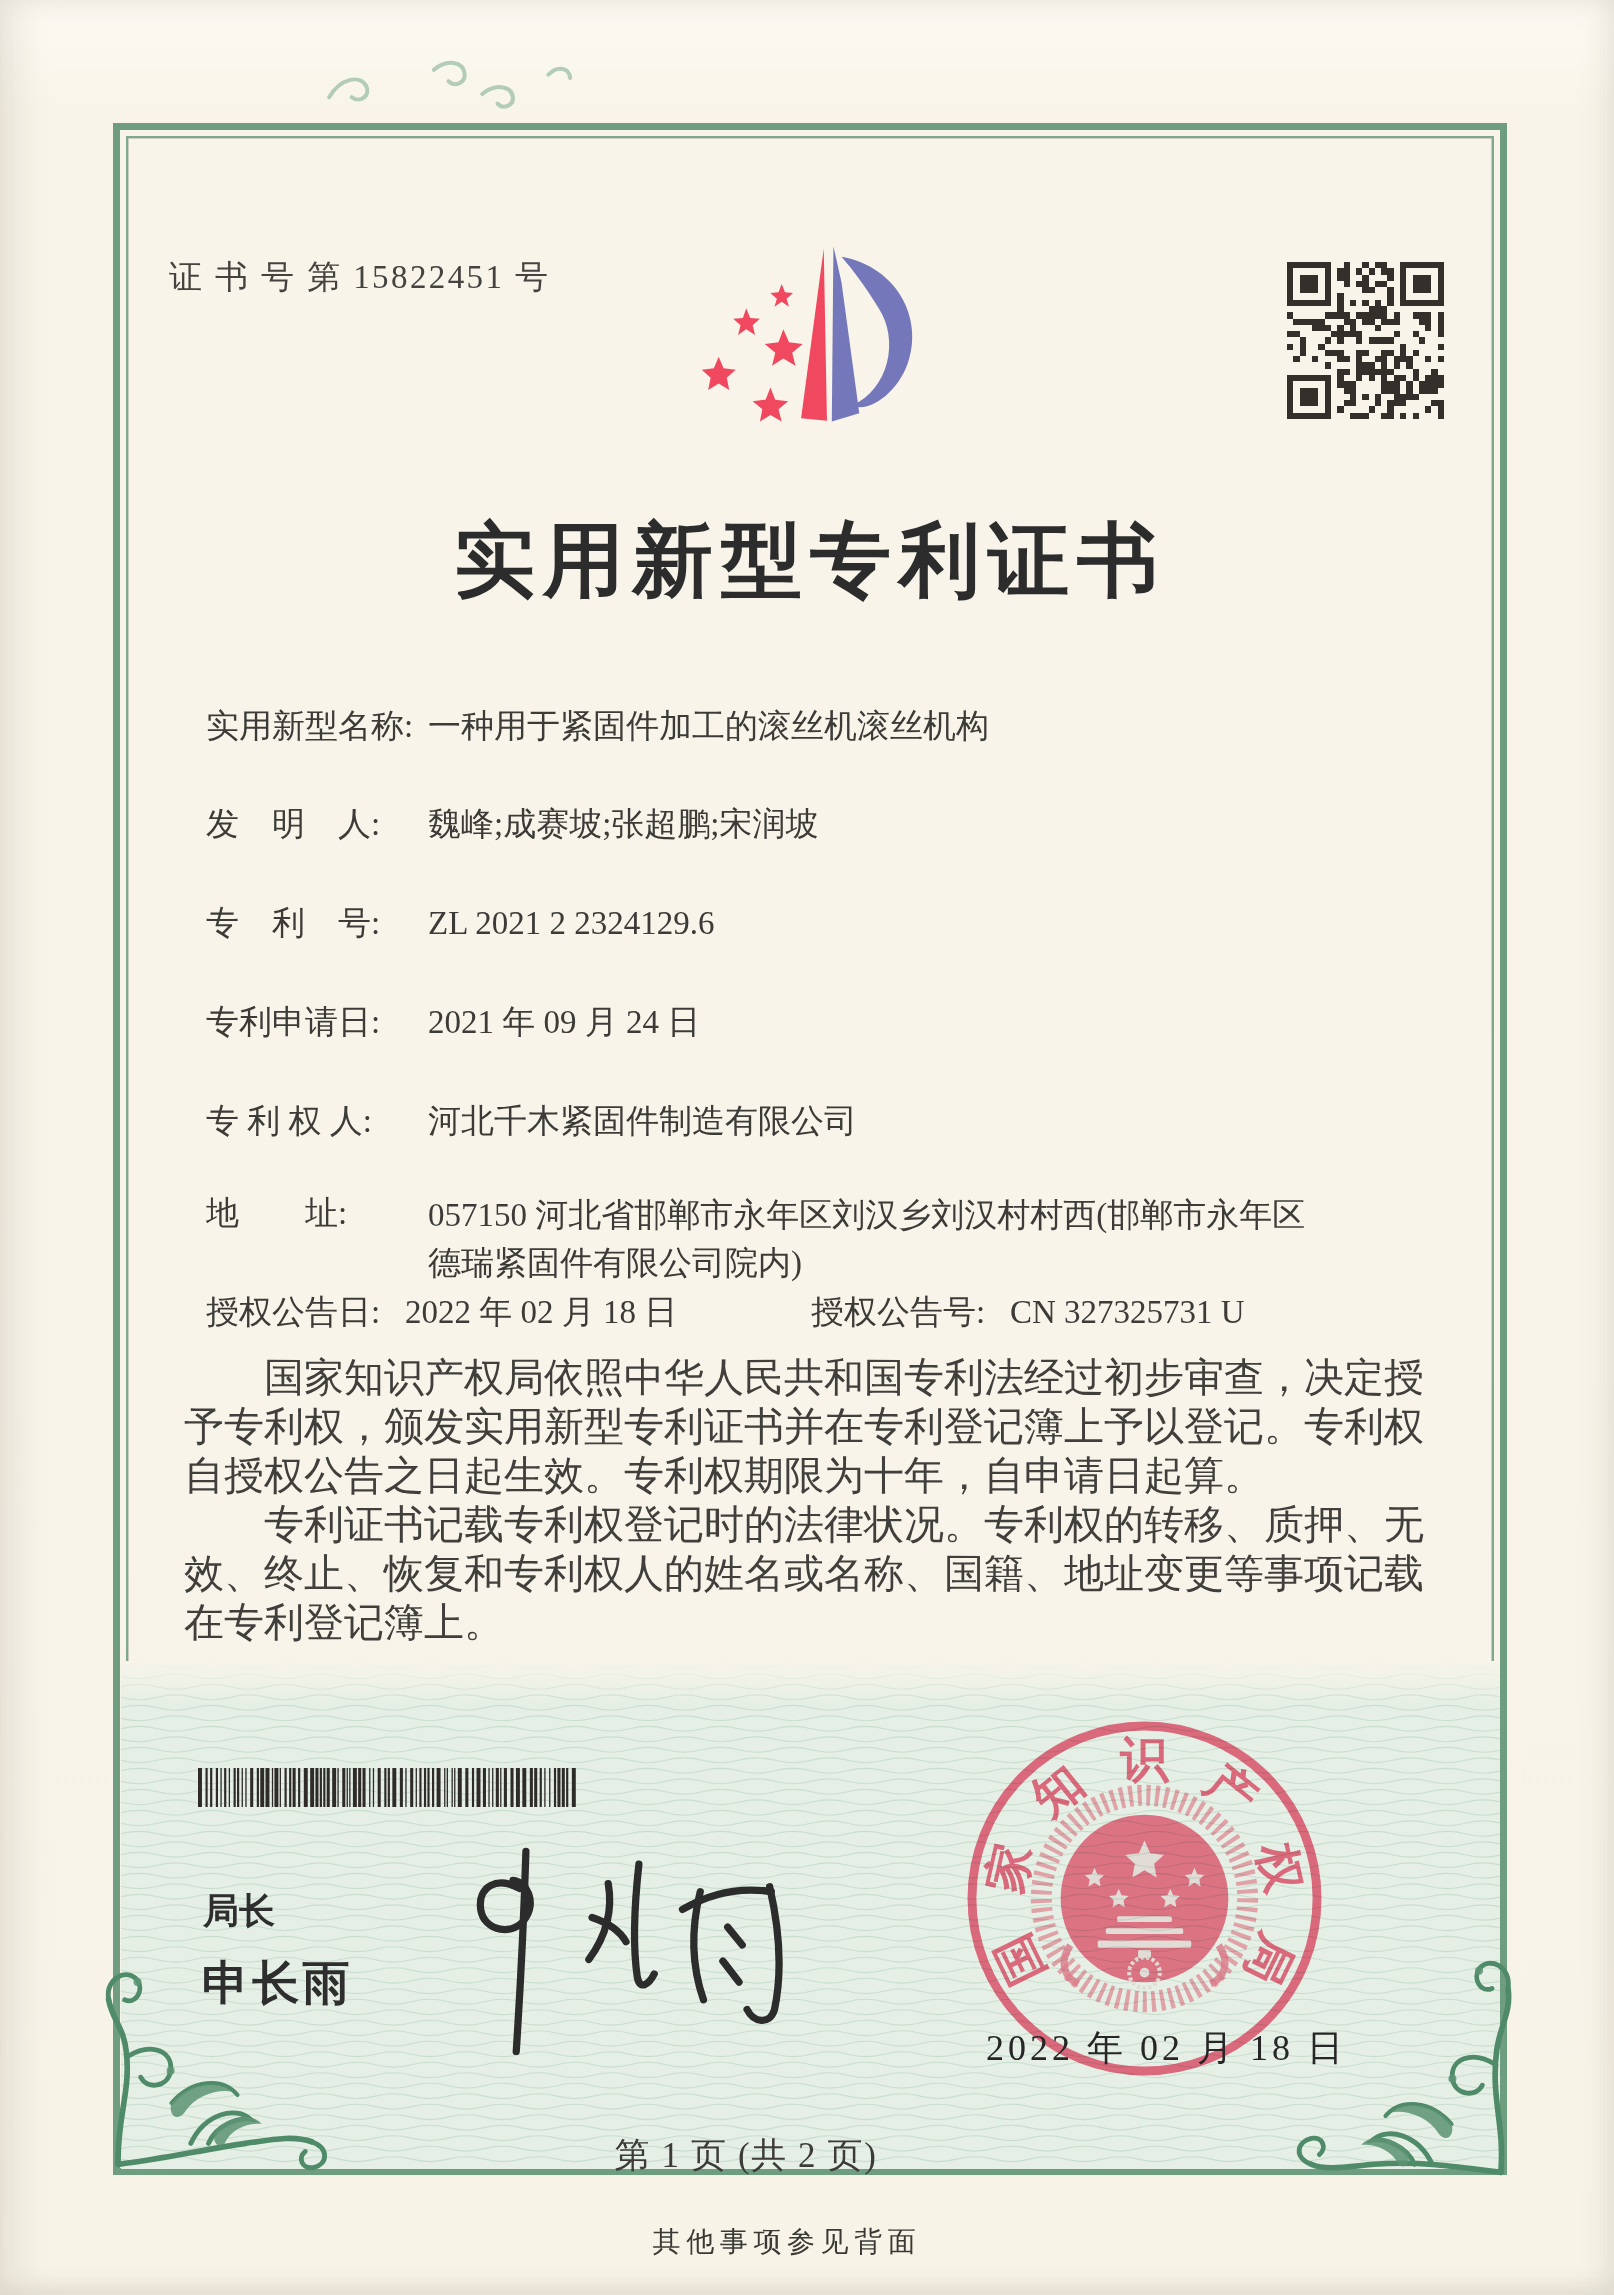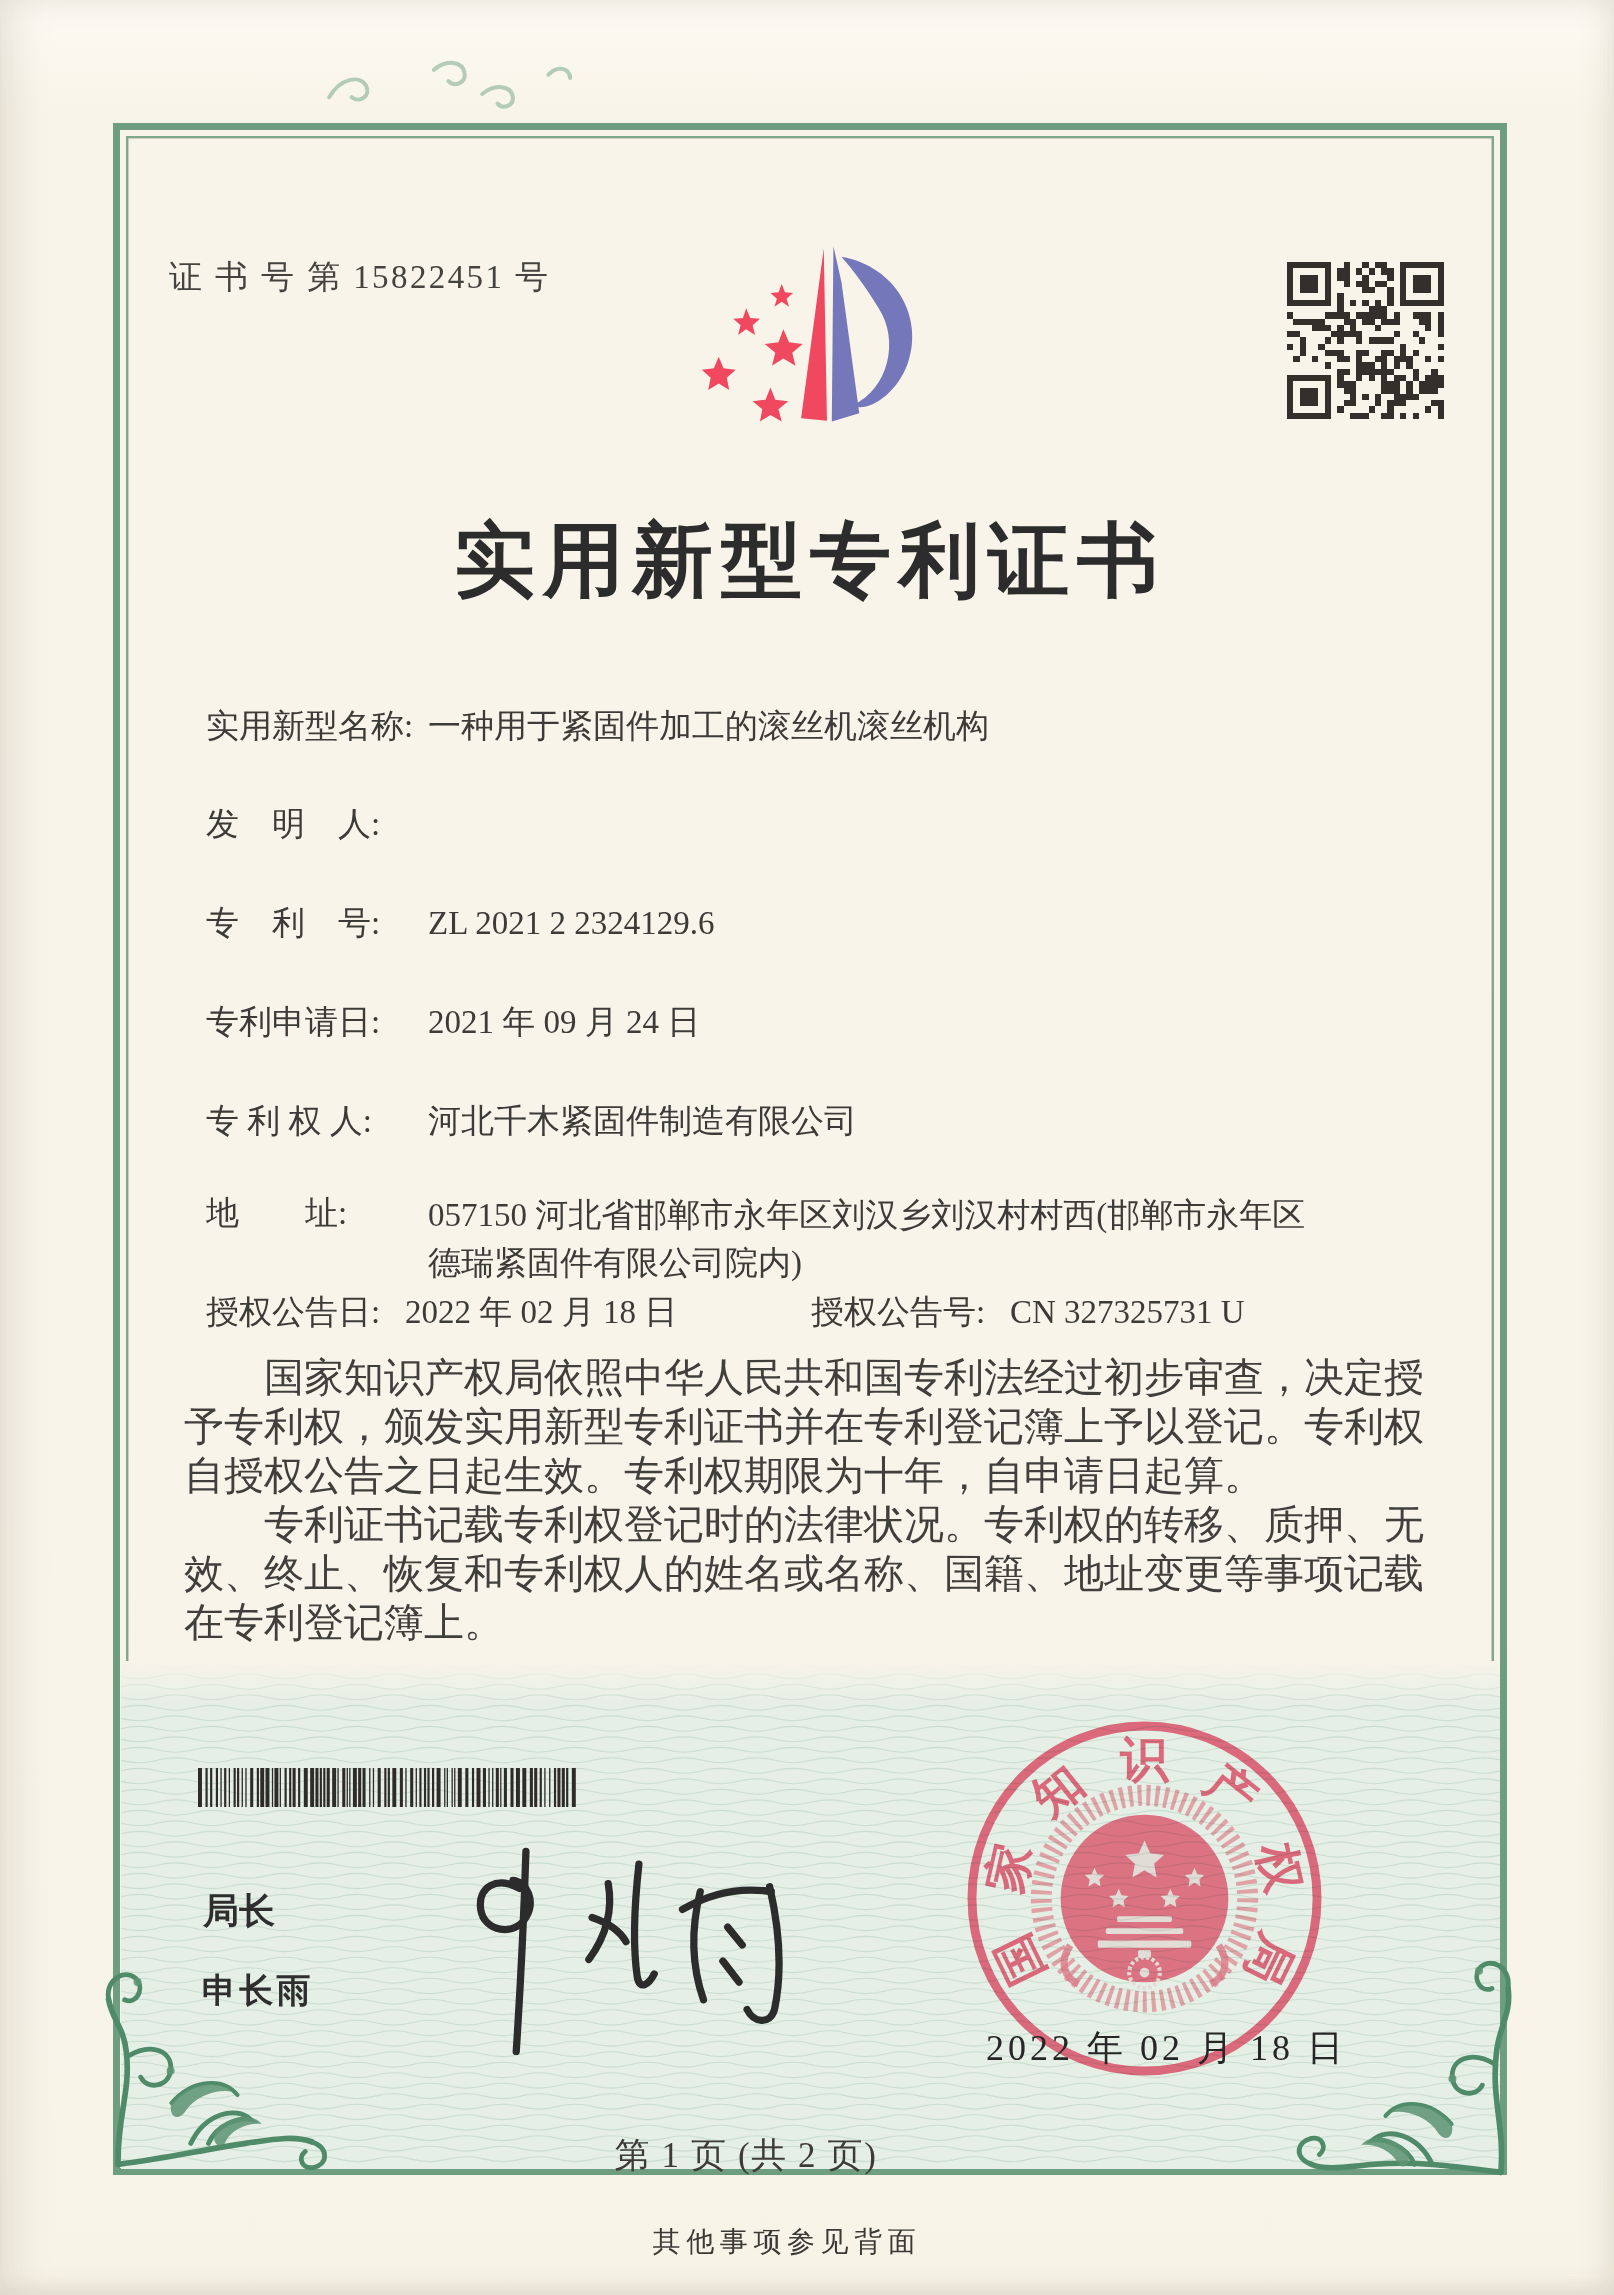--- a/index.html
+++ b/index.html
@@ -34,21 +34,21 @@
   
   .green{position:absolute;left:121px;top:1661px;width:1379px;height:508px;background:#e5efe5;}
   .green .waves{position:absolute;inset:0;}
   .green .fade{position:absolute;left:0;top:0;width:100%;height:45px;
     background:linear-gradient(180deg,#f8f4ea 0%,rgba(248,244,234,0) 100%);}
   
   .barcode{position:absolute;left:198px;top:1768px;width:379px;height:39px;}
   .director-label{position:absolute;left:203px;top:1887px;font-family:"Liberation Sans","DejaVu Sans",sans-serif;
     font-weight:600;font-size:36px;color:#2e2e2e;}
   .director-name{position:absolute;left:202px;top:1952px;font-family:Liberation Serif, serif;
-    font-weight:600;font-size:34px;color:#2e2e2e;letter-spacing:3.2px;margin-top:16px;}
+    font-weight:600;font-size:47px;color:#2e2e2e;letter-spacing:3.2px;}
   .signature{position:absolute;left:416px;top:1840px;width:420px;height:226px;}
   .seal{position:absolute;left:951px;top:1705px;width:387px;height:387px;mix-blend-mode:multiply;opacity:.9;}
   .seal-date{position:absolute;left:986px;top:2024px;width:500px;font-size:36px;letter-spacing:4px;color:#262626;}
   .page-info{position:absolute;left:504px;top:2132px;width:484px;text-align:center;font-size:35px;color:#3c3b38;letter-spacing:1.6px;}
   .back-note{position:absolute;left:545px;top:2223px;width:484px;text-align:center;font-size:28px;color:#3a3935;letter-spacing:5.6px;}
   .ornament{position:absolute;}
   .orn-bl{left:94px;top:1953px;width:250px;height:234px;}
   .orn-br{left:1279px;top:1927px;width:242px;height:260px;}
   .orn-top{left:313px;top:47px;width:266px;height:69px;opacity:.75;}
 </style>
@@ -382,20 +382,21 @@
     </svg>
 
   <div class="title">实用新型专利证书</div>
 
   <div class="row r0">
     <span class="lbl">实用新型名称:</span>
     <span class="val">一种用于紧固件加工的滚丝机滚丝机构</span>
   </div>
   <div class="row r1">
     <span class="lbl">发　明　人:</span>
+    <span class="val">魏峰;成赛坡;张超鹏;宋润坡</span>
   </div>
   <div class="row r2">
     <span class="lbl">专　利　号:</span>
     <span class="val">ZL 2021 2 2324129.6</span>
   </div>
   <div class="row r3">
     <span class="lbl">专利申请日:</span>
     <span class="val">2021 年 09 月 24 日</span>
   </div>
   <div class="row r4">

